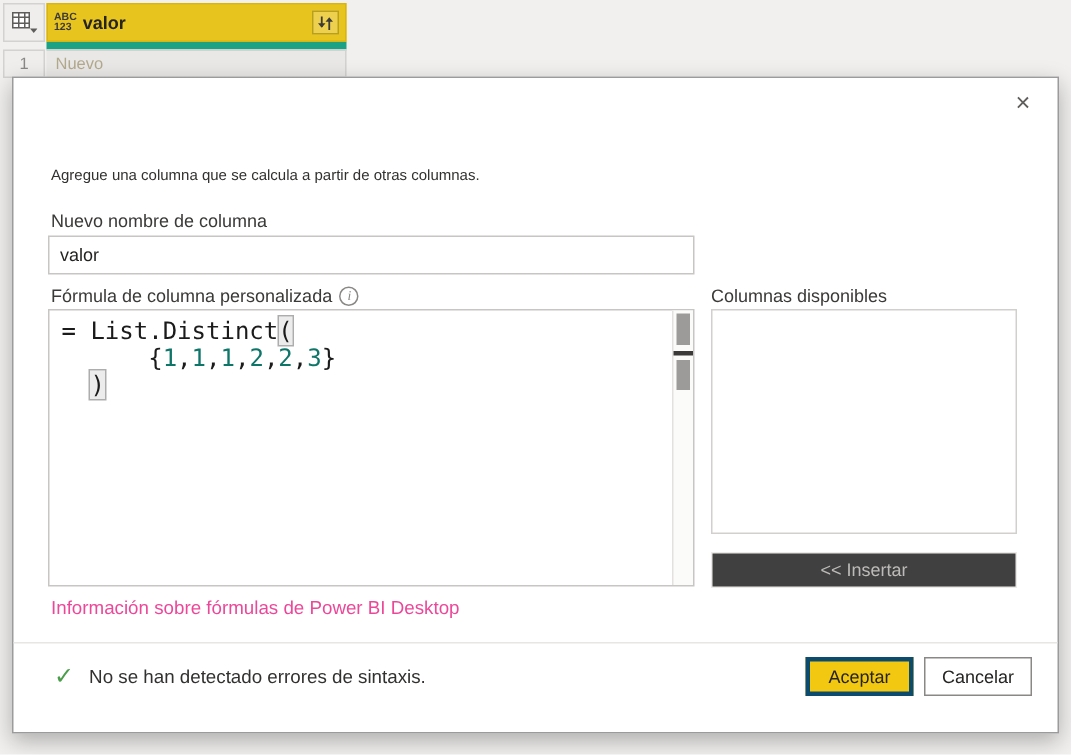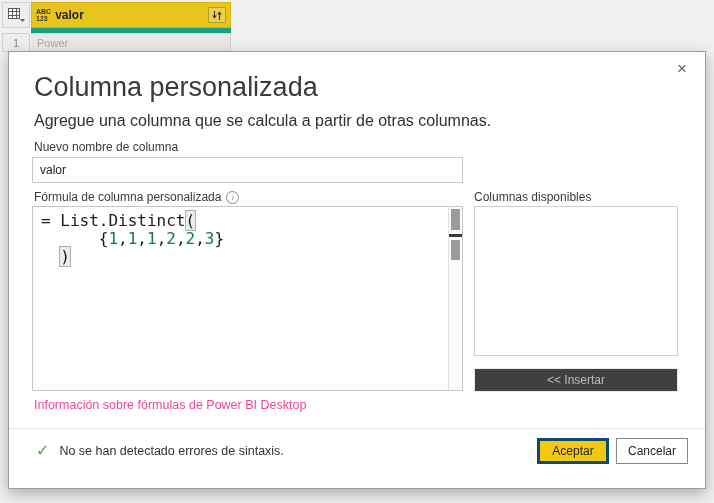--- a/index.html
+++ b/index.html
@@ -49,21 +49,21 @@
   }
   .close-btn {
     position:absolute; top:6px; right:12px; width:22px; height:22px;
     font-size:17px; color:#605e5c; background:none; border:none;
     display:flex; align-items:center; justify-content:center; cursor:pointer;
   }
   .dlg-title {
     position:absolute; left:25px; top:20px;
     font-size:27px; font-weight:300; color:#3b3a39; letter-spacing:0;
   }
-  .dlg-subtitle { position:absolute; left:25px; top:60px; font-size:16px; color:#323130; }
+  .dlg-subtitle { position:absolute; left:25px; top:60px; font-size:10px; color:#323130; }
 
   .field-label { position:absolute; font-size:12px; color:#3b3a39; }
   .lbl-name { left:25px; top:88px; }
   .name-input {
     position:absolute; left:23px; top:105px; width:431px; height:26px;
     border:1px solid #c8c6c4; font-size:12px; color:#252423;
     padding:0 7px; font-family:"Liberation Sans","DejaVu Sans",sans-serif; background:#fff;
   }
   .lbl-formula { left:25px; top:138px; display:flex; align-items:center; gap:5px; }
   .info-icon {
@@ -145,27 +145,26 @@
       <svg width="12" height="11" viewBox="0 0 12 11">
         <path d="M3.5 1 L3.5 8" stroke="#3b3a39" stroke-width="1.2" fill="none"></path>
         <path d="M1 5.5 L3.5 8.5 L6 5.5 Z" fill="#3b3a39"></path>
         <path d="M8.5 3 L8.5 10" stroke="#3b3a39" stroke-width="1.2" fill="none"></path>
         <path d="M6 4.5 L8.5 1.5 L11 4.5 Z" fill="#3b3a39"></path>
       </svg>
     </span>
   </div>
   <div class="teal-bar"></div>
   <div class="rownum-cell">1</div>
-  <div class="row-cell">Power</div>
+  <div class="row-cell">Nuevo</div>
 </div>
 
 <div class="dialog">
   <button class="close-btn">×</button>
 
-  <h1 class="dlg-title">Columna personalizada</h1>
   <p class="dlg-subtitle">Agregue una columna que se calcula a partir de otras columnas.</p>
 
   <div class="field-label lbl-name">Nuevo nombre de columna</div>
   <input class="name-input" type="text" value="valor" style="">
 
   <div class="field-label lbl-formula">
     <span>Fórmula de columna personalizada</span>
     <span class="info-icon">i</span>
   </div>
 

